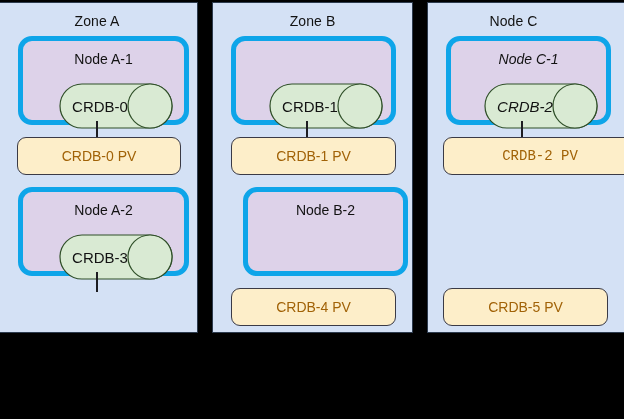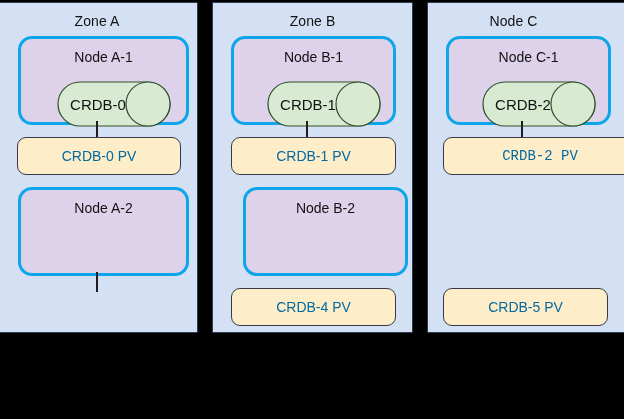--- a/index.html
+++ b/index.html
@@ -32,21 +32,21 @@
     text-align: center;
     font-size: 14px;
     color: #121212;
     letter-spacing: 0.1px;
   }
 
   
   .node {
     position: absolute;
     background: #ddd2e9;
-    border: 3px solid #0ea5e9;
+    border: 5px solid #0ea5e9;
     border-radius: 14px;
     box-sizing: border-box;
   }
   .node-title {
     position: absolute;
     left: 0;
     right: 0;
     top: 10px;
     text-align: center;
     font-size: 14px;
@@ -80,21 +80,21 @@
     background: #fdeec9;
     border: 1px solid #3a3a46;
     border-radius: 9px;
     box-sizing: border-box;
     display: flex;
     align-items: center;
     justify-content: center;
   }
   .pv-label {
     font-size: 14px;
-    color: #0369a1;
+    color: #a16207;
   }
 
   
   .connector {
     position: absolute;
     width: 2px;
     background: #1d1d22;
   }
 </style>
 </head>
@@ -115,29 +115,35 @@
         <div class="cyl-label">CRDB-0</div>
       </div>
     </div>
     <div class="connector" style="left:99px; top:118px; height:20px;"></div>
     <div class="pv" style="left:20px; top:134px; width:164px; height:38px;">
       <span class="pv-label">CRDB-0 PV</span>
     </div>
 
     <div class="node" style="left:21px; top:184px; width:171px; height:89px;">
       <div class="node-title">Node A-2</div>
+      <div class="cyl" style="left:36px; top:42px; width:114px; height:46px;">
+        <svg width="114" height="46" viewBox="0 0 114 46">
+          <path d="M23,1 H91 A22,22 0 0 1 91,45 H23 A22,22 0 0 1 23,1 Z" fill="#d9ead3" stroke="#2f4f28" stroke-width="1.2"></path>
+          <circle cx="91" cy="23" r="22" fill="#d9ead3" stroke="#2f4f28" stroke-width="1.2"></circle>
+        </svg>
+        <div class="cyl-label">CRDB-3</div>
+      </div>
     </div>
     <div class="connector" style="left:99px; top:269px; height:20px;"></div>
   </div>
 
   <div class="zone" style="left:212px; top:2px; width:201px; height:331px;">
     <div class="zone-title">Zone B</div>
 
     <div class="node" style="left:18px; top:33px; width:165px; height:89px;">
-      <div class="node-title">Node B-1</div>
       <div class="cyl" style="left:33px; top:42px; width:114px; height:46px;">
         <svg width="114" height="46" viewBox="0 0 114 46">
           <path d="M23,1 H91 A22,22 0 0 1 91,45 H23 A22,22 0 0 1 23,1 Z" fill="#d9ead3" stroke="#2f4f28" stroke-width="1.2"></path>
           <circle cx="91" cy="23" r="22" fill="#d9ead3" stroke="#2f4f28" stroke-width="1.2"></circle>
         </svg>
         <div class="cyl-label">CRDB-1</div>
       </div>
     </div>
     <div class="connector" style="left:93px; top:118px; height:20px;"></div>
     <div class="pv" style="left:18px; top:134px; width:165px; height:38px;">
@@ -148,21 +154,21 @@
       <div class="node-title">Node B-2</div>
     </div>
     <div class="pv" style="left:18px; top:285px; width:165px; height:38px;">
       <span class="pv-label">CRDB-4 PV</span>
     </div>
   </div>
 
   <div class="zone" style="left:427px; top:2px; width:201px; height:331px;">
     <div class="zone-title" style="right:28px;">Node C</div>
 
-    <div class="node" style="left:18px; top:33px; width:165px; height:89px;">
+    <div class="node" style="left:18px; top:33px; width:165px; height:89px;font-style:italic;">
       <div class="node-title">Node C-1</div>
       <div class="cyl" style="left:33px; top:42px; width:114px; height:46px;">
         <svg width="114" height="46" viewBox="0 0 114 46">
           <path d="M23,1 H91 A22,22 0 0 1 91,45 H23 A22,22 0 0 1 23,1 Z" fill="#d9ead3" stroke="#2f4f28" stroke-width="1.2"></path>
           <circle cx="91" cy="23" r="22" fill="#d9ead3" stroke="#2f4f28" stroke-width="1.2"></circle>
         </svg>
         <div class="cyl-label">CRDB-2</div>
       </div>
     </div>
     <div class="connector" style="left:93px; top:118px; height:20px;"></div>

